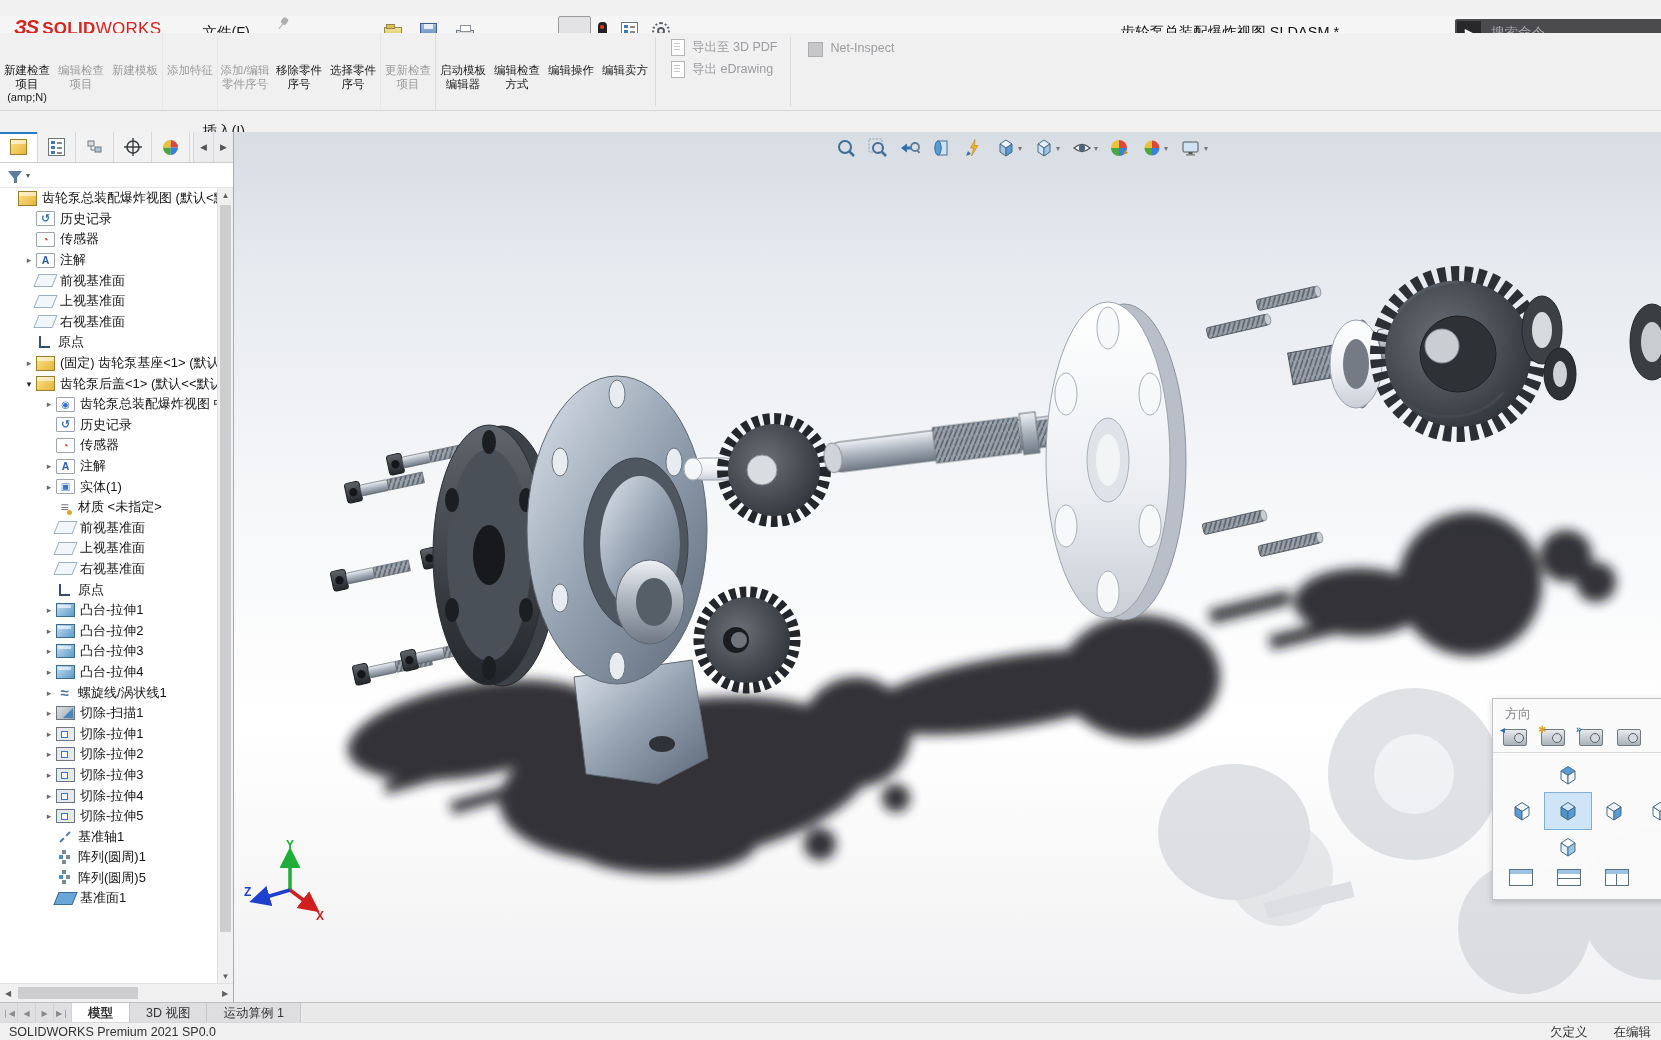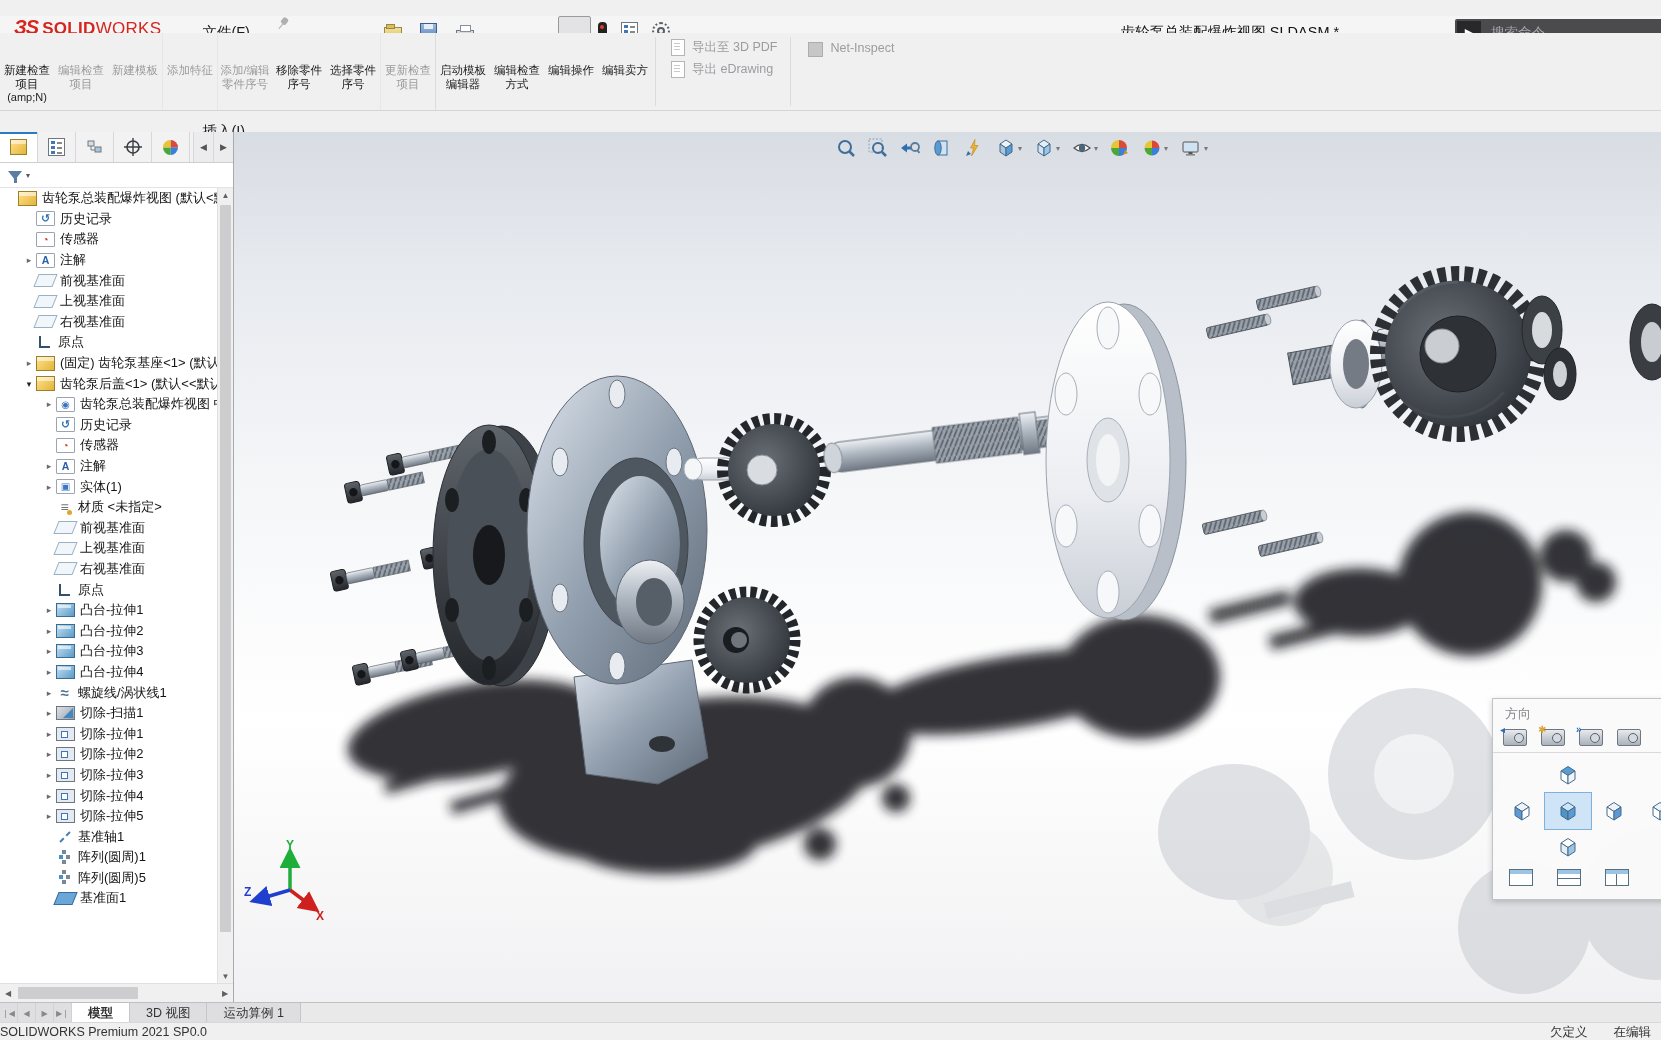--- a/index.html
+++ b/index.html
@@ -152,21 +152,21 @@
   .triad{position:absolute;left:10px;top:706px;}
   .triad text{font-size:12px;font-weight:bold;}
 
   
   .bottombar{position:absolute;left:0;top:1002px;width:1661px;height:20px;background:#e9e9ea;border-top:1px solid #bfbfc1;display:flex;align-items:stretch;}
   .bnav{display:flex;}
   .bnav span{width:17px;display:flex;align-items:center;justify-content:center;font-size:8px;color:#888;border-right:1px solid #d2d2d4;background:#dfdfe1;}
   .btab{padding:0 16px;display:flex;align-items:center;font-size:12.5px;color:#333;border-right:1px solid #c6c6c8;background:#dedee0;}
   .btab.active{background:#fff;font-weight:bold;}
   .statusbar{position:absolute;left:0;top:1022px;width:1661px;height:18px;background:#f0f0f1;border-top:1px solid #d8d8da;display:flex;align-items:center;font-size:12.5px;color:#333;}
-  .statusbar .sleft{margin-left:0;}
+  .statusbar .sleft{margin-left:9px;}
   .statusbar .sright{margin-left:auto;display:flex;gap:26px;margin-right:10px;}
 </style>
 </head>
 <body>
 
 <div class="app">
 
   <div class="menubar">
     <div class="brand">
       <span class="mk">ЗS</span>

